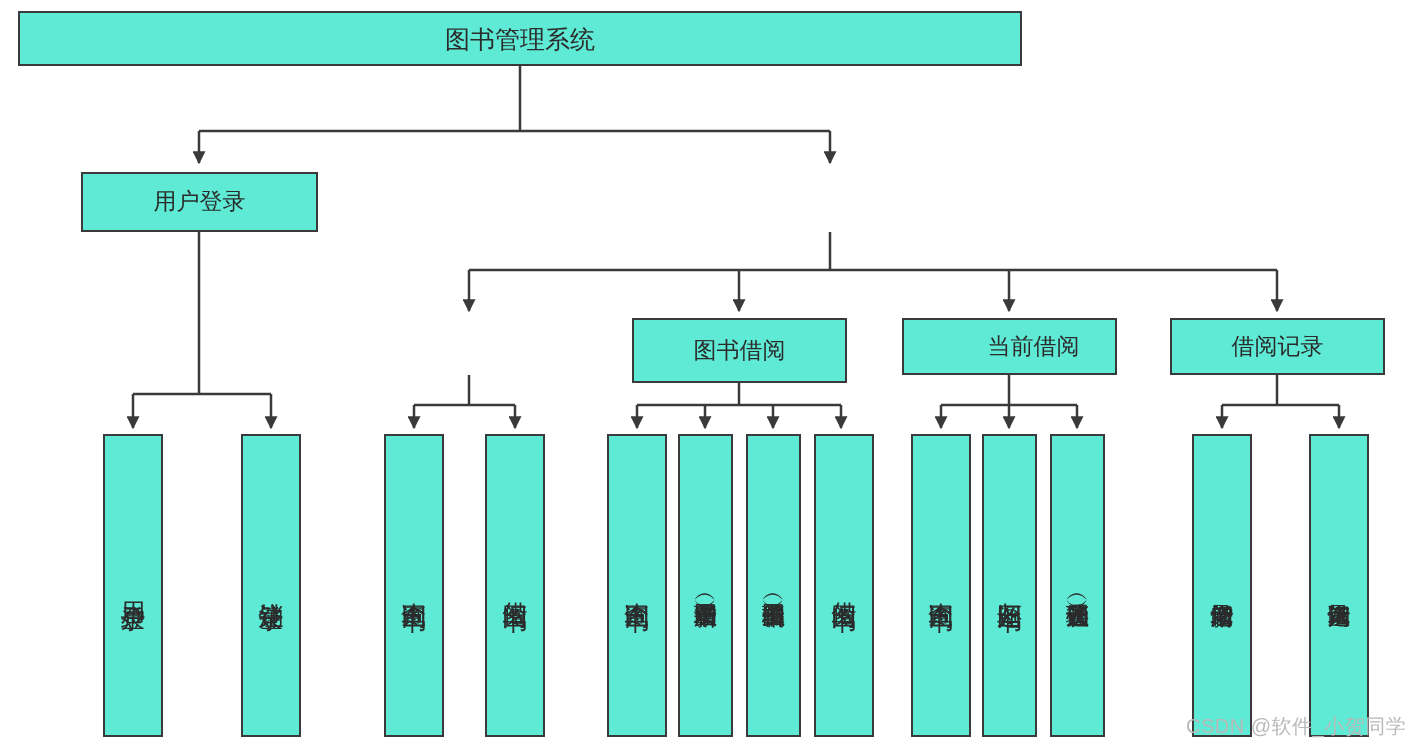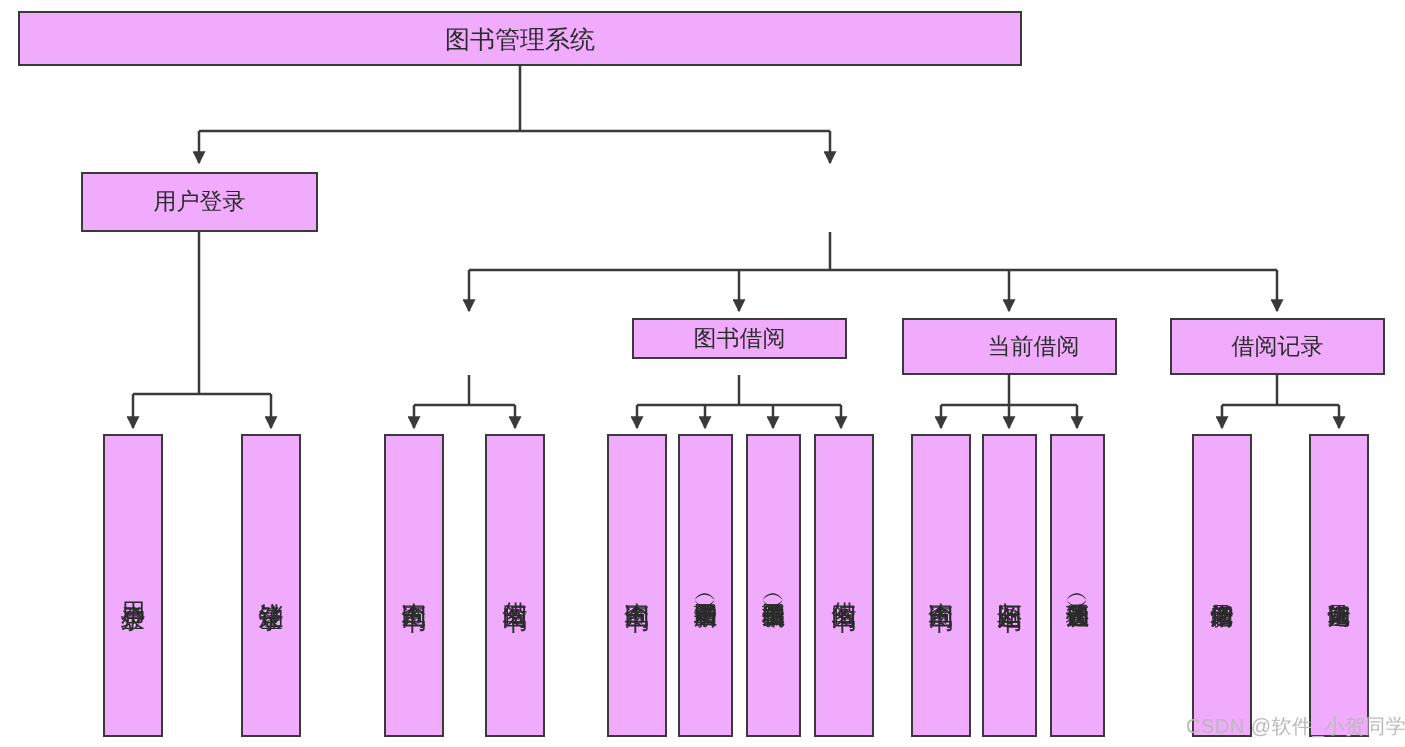--- a/index.html
+++ b/index.html
@@ -22,21 +22,21 @@
     left: 0;
     top: 0;
     width: 1405px;
     height: 747px;
     pointer-events: none;
   }
   .node {
     position: absolute;
     box-sizing: border-box;
     border: 2.5px solid #3a3a3a;
-    background: #f0abfc;
+    background: #5eead4;
     color: #2b2b2b;
     display: flex;
     align-items: center;
     justify-content: center;
     text-align: right;
     line-height: 1.12;
   }
   .node.root {
     font-size: 25px;
   }
@@ -129,21 +129,21 @@
   <div class="node root" style="left:18px; top:11px; width:1004px; height:55px;">
     <span>图书管理系统</span>
   </div>
 
   <div class="node branch" style="left:81px; top:172px; width:237px; height:60px;">
     <span>用户登录</span>
   </div>
 
 
 
-  <div class="node branch" style="left:632px; top:318px; width:215px; height:41px;">
+  <div class="node branch" style="left:632px; top:318px; width:215px; height:65px;">
     <span>图书借阅</span>
   </div>
 
   <div class="node branch" style="left:902px; top:318px; width:215px; height:57px;padding-left:48px;">
     <span>当前借阅</span>
   </div>
 
   <div class="node branch" style="left:1170px; top:318px; width:215px; height:57px;">
     <span>借阅记录</span>
   </div>

